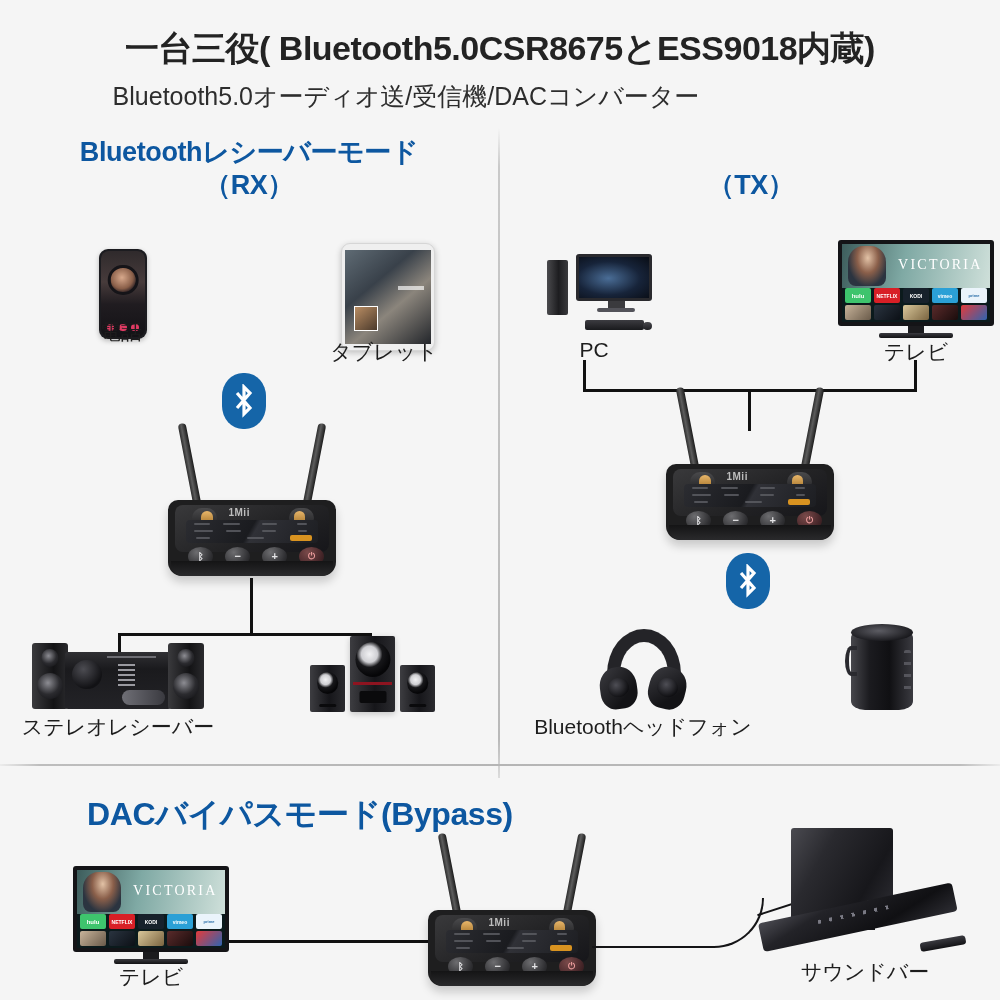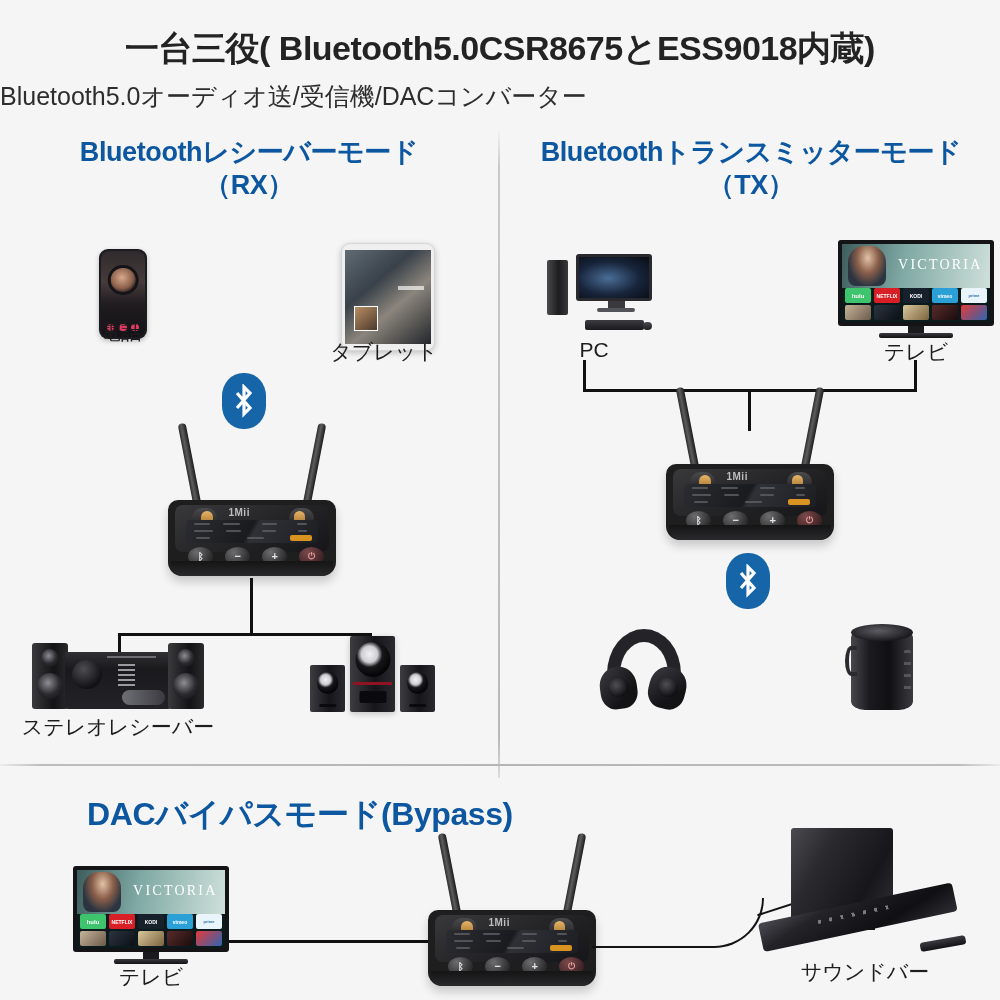--- a/index.html
+++ b/index.html
@@ -12,21 +12,21 @@
   }
   .page{position:relative;width:1000px;height:1000px;}
 
   
   .title{
     position:absolute;top:26px;left:0;width:1000px;text-align:center;
     font-size:34px;font-weight:bold;color:#232323;letter-spacing:-0.5px;
     white-space:nowrap;
   }
   .subtitle{
-    position:absolute;top:80px;left:0;width:812px;
+    position:absolute;top:80px;left:0;width:812px;text-align:center;
     font-size:25px;font-weight:400;color:#2d2d2d;white-space:nowrap;
   }
   .mode-title{
     position:absolute;text-align:center;font-size:27px;font-weight:bold;
     color:#0d57a0;line-height:1.22;letter-spacing:-0.4px;white-space:nowrap;
   }
   #rx-title{top:136px;left:0;width:498px;}
   #tx-title{top:136px;left:502px;width:498px;}
   #dac-title{top:795px;left:70px;width:460px;text-align:center;font-size:32px;}
 
@@ -316,21 +316,21 @@
       <div class="redline" style="left:6%;top:60%;width:88%;height:4%;"></div>
       <div class="port" style="bottom:12%;width:60%;height:16%;"></div>
     </div>
     <div class="s" style="right:0;width:28%;height:62%;">
       <div class="c" style="top:16%;width:62%;aspect-ratio:1;"></div>
       <div class="port" style="bottom:10%;width:50%;height:7%;"></div>
     </div>
   </div>
 
   <div class="mode-title" id="tx-title">
-    <span>Bluetoothトランスミッターモード</span><br>
+    <br>
     <span>（TX）</span>
   </div>
 
   <div class="pc" style="left:547px;top:254px;width:105px;height:78px;">
     <div class="tower"></div>
     <div class="mon">
         <i></i>
       </div>
     <div class="stand"></div>
     <div class="base"></div>
@@ -421,20 +421,21 @@
 
   <div class="hp" style="left:600px;top:629px;width:88px;height:80px;">
     <div class="band"></div>
     <div class="cup l">
         <i></i>
       </div>
     <div class="cup r">
         <i></i>
       </div>
   </div>
+  <div class="dev-label" style="left:528px;top:713px;width:230px;">Bluetoothヘッドフォン</div>
 
   <div class="btspk" style="left:845px;top:624px;width:74px;height:86px;">
     <div class="cyl"></div>
     <div class="top"></div>
     <div class="loop"></div>
     <div class="dots"></div>
   </div>
 
   <div class="mode-title" id="dac-title">DACバイパスモード(Bypass)</div>
 

